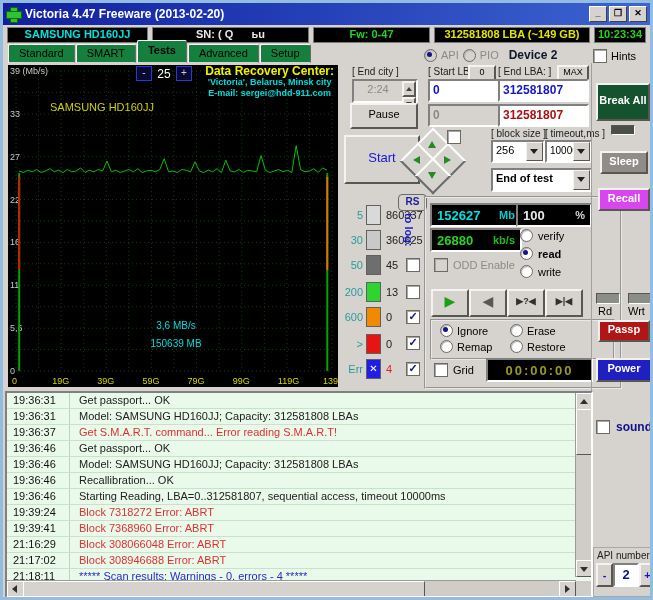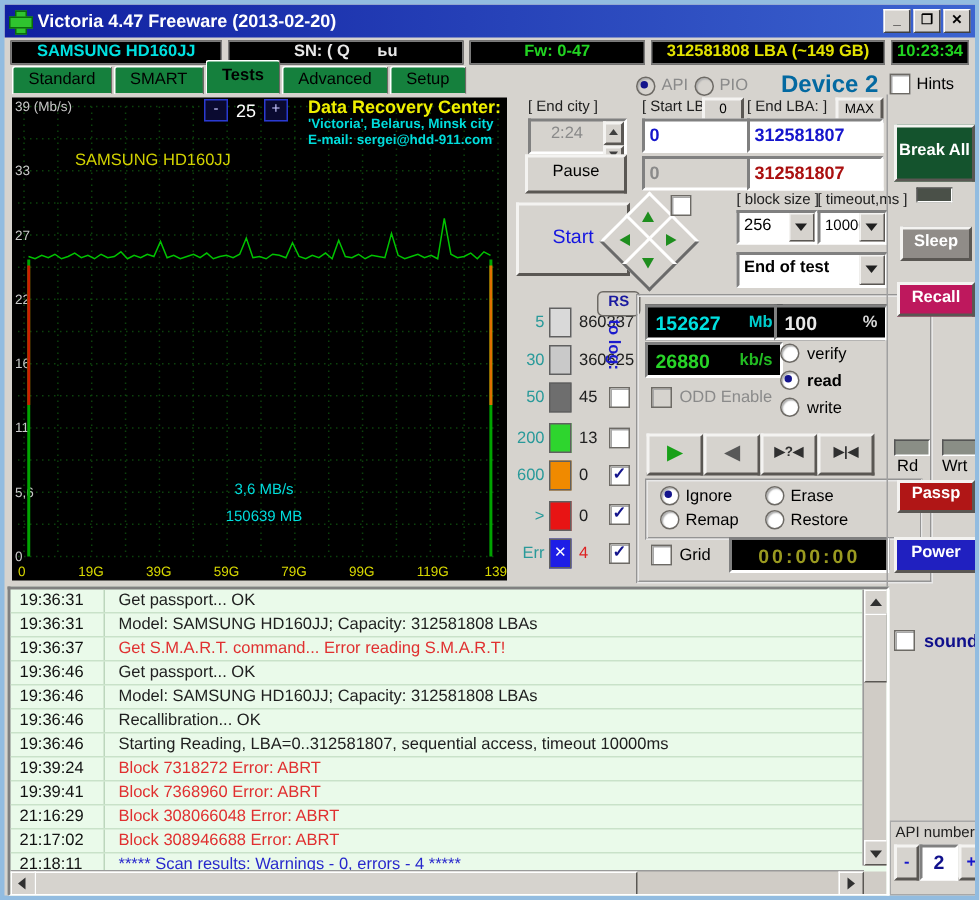--- a/index.html
+++ b/index.html
@@ -20,41 +20,41 @@
   .lcd-cell{background:#000;border:1px solid #7a7a7a;height:14px;line-height:13px;text-align:center;
     font-size:11px;font-weight:bold;overflow:hidden;white-space:nowrap;flex:none;}
   .w-model{width:139px}.w-sn{width:155px}.w-fw{width:115px}.w-lba{width:154px}.w-clock{flex:1}
   .c-cyan{color:#00e0e0}.c-white{color:#e8e8e8}.c-green{color:#21d421}.c-yellow{color:#e3e300}
   
   .tabs{position:absolute;left:5px;top:42px;display:flex;align-items:flex-end;height:18px;}
   .tab{padding:2px 10px 1px;border:1px solid;border-color:#fff #6d6a65 #d6d3ce #fff;background:#15803d;
     border-radius:2px 2px 0 0;margin-right:1px;height:14px;}
   .tab.active{font-weight:bold;height:17px;padding-top:3px;}
   .apipio{position:absolute;top:45px;left:421px;display:flex;align-items:center;gap:4px;color:#8a8a8a;}
-  .device{color:#0369a1;font-weight:bold;font-size:16px;margin-left:18px;}
+  .device{color:#0f172a;font-weight:bold;font-size:12px;margin-left:6px;}
   .hints{position:absolute;top:46px;left:590px;display:flex;align-items:center;gap:4px;}
   
   .radio{display:inline-block;width:11px;height:11px;border-radius:50%;background:#fff;
     border:1px solid #6d6a65;box-shadow:inset 1px 1px 1px #b0b0b0;position:relative;flex:none;}
   .radio.sel::after{content:"";position:absolute;left:2px;top:2px;width:5px;height:5px;border-radius:50%;background:#14148c;}
   .radio.dis{background:#d6d3ce;}
   .cb{display:inline-block;width:12px;height:12px;background:#fff;border:1px solid #6d6a65;
     box-shadow:inset 1px 1px 0 #a8a8a8;font-size:11px;line-height:11px;text-align:center;
     color:#14148c;font-weight:bold;flex:none;}
   .cb.checked::before{content:"✓";}
   .cb.dis{background:#d6d3ce;}
   .btn{background:#d6d3ce;border:2px solid;border-color:#f4f3f1 #5a5753 #5a5753 #f4f3f1;text-align:center;}
   .sunken{border:2px solid;border-color:#808080 #fff #fff #808080;}
   
   .graph{position:absolute;left:5px;top:62px;width:330px;height:322px;background:#000;}
   .gh-avg{position:absolute;left:128px;top:1px;display:flex;gap:2px;align-items:center;}
   .avg-btn{width:14px;height:13px;background:#0a0a30;border:1px solid #2a3ad0;color:#c8c8ff;
     font-size:10px;line-height:11px;text-align:center;}
   .avg-val{color:#fff;font-size:12px;min-width:20px;text-align:center;}
-  .gh-drc{position:absolute;right:4px;top:0;text-align:left;line-height:12px;}
+  .gh-drc{position:absolute;right:4px;top:0;text-align:center;line-height:12px;}
   .drc1{color:#f0f000;font-weight:bold;font-size:12px;}
   .drc23{color:#00dcdc;font-weight:bold;font-size:9px;line-height:11px;}
   .gh-drive{position:absolute;left:42px;top:36px;color:#d2d200;font-size:11px;}
   
   .controls{position:absolute;left:338px;top:60px;width:248px;height:326px;}
   .flabel{position:absolute;font-size:10px;color:#202020;white-space:nowrap;}
   .field{position:absolute;background:#fff;font-weight:bold;font-size:12px;padding:2px 3px;white-space:nowrap;}
   .blue{color:#1515cc}.dred{color:#aa1010}.graytext{color:#8a8a8a}
   .minibtn{position:absolute;font-size:9px;line-height:11px;height:13px;}
   .spin{position:absolute;display:flex;}
@@ -361,21 +361,21 @@
       <div class="lcdbox" style="left:60px;top:160px;width:93px;height:20px;justify-content:center">
         <span style="color:#9a9a20;font-size:13px;letter-spacing:2px">00:00:00</span>
       </div>
     </div>
   </div>
 
   <div class="sidebar">
     <div class="sbtn" style="left:4px;top:20px;width:50px;height:34px;line-height:31px;background:#14532d;font-size:11px">Break All</div>
     <div class="ledrect" style="left:19px;top:62px;width:22px;height:8px;background:#4a5048"></div>
     <div class="sbtn" style="left:8px;top:88px;width:44px;height:19px;line-height:16px;background:#908c88">Sleep</div>
-    <div class="sbtn" style="left:6px;top:125px;width:48px;height:19px;line-height:16px;background:#be185d">Recall</div>
+    <div class="sbtn" style="left:6px;top:125px;width:48px;height:19px;line-height:16px;background:#d946ef">Recall</div>
     <div class="ledrect" style="left:4px;top:230px;width:22px;height:9px"></div>
     <div class="ledrect" style="left:36px;top:230px;width:21px;height:9px"></div>
     <span style="position:absolute;left:6px;top:242px">Rd</span>
     <span style="position:absolute;left:36px;top:242px">Wrt</span>
     <div class="sbtn" style="left:6px;top:257px;width:48px;height:18px;line-height:15px;background:#b01616">Passp</div>
     <div class="sbtn" style="left:4px;top:295px;width:52px;height:20px;line-height:17px;background:#2020c0">Power</div>
     <div style="position:absolute;left:4px;top:357px;display:flex;gap:6px;align-items:center">
       <span class="cb"></span>
       <span style="color:#10108c;font-weight:bold;font-size:12px">sound</span>
     </div>

